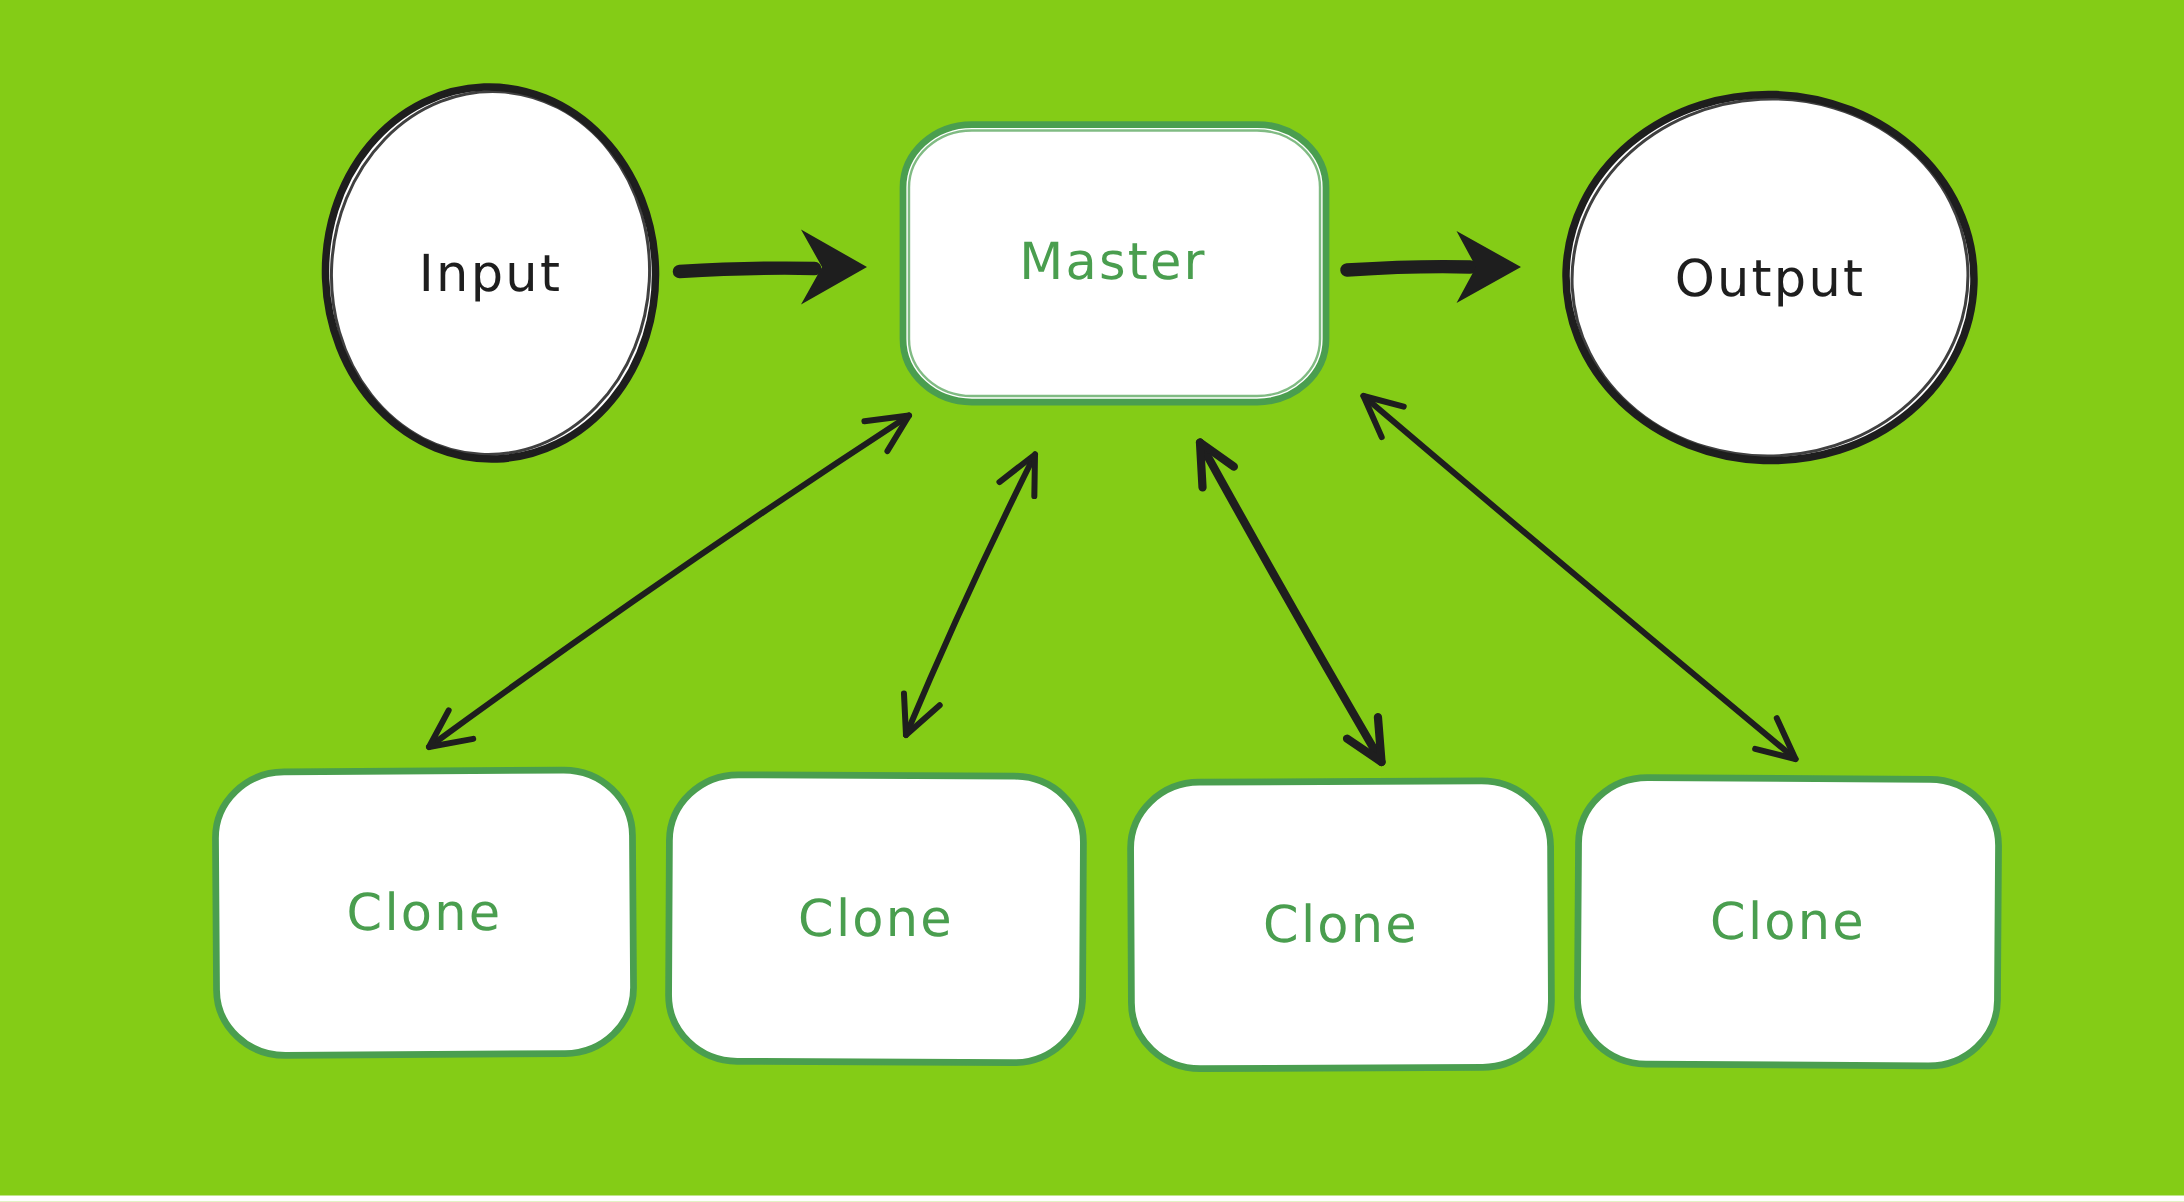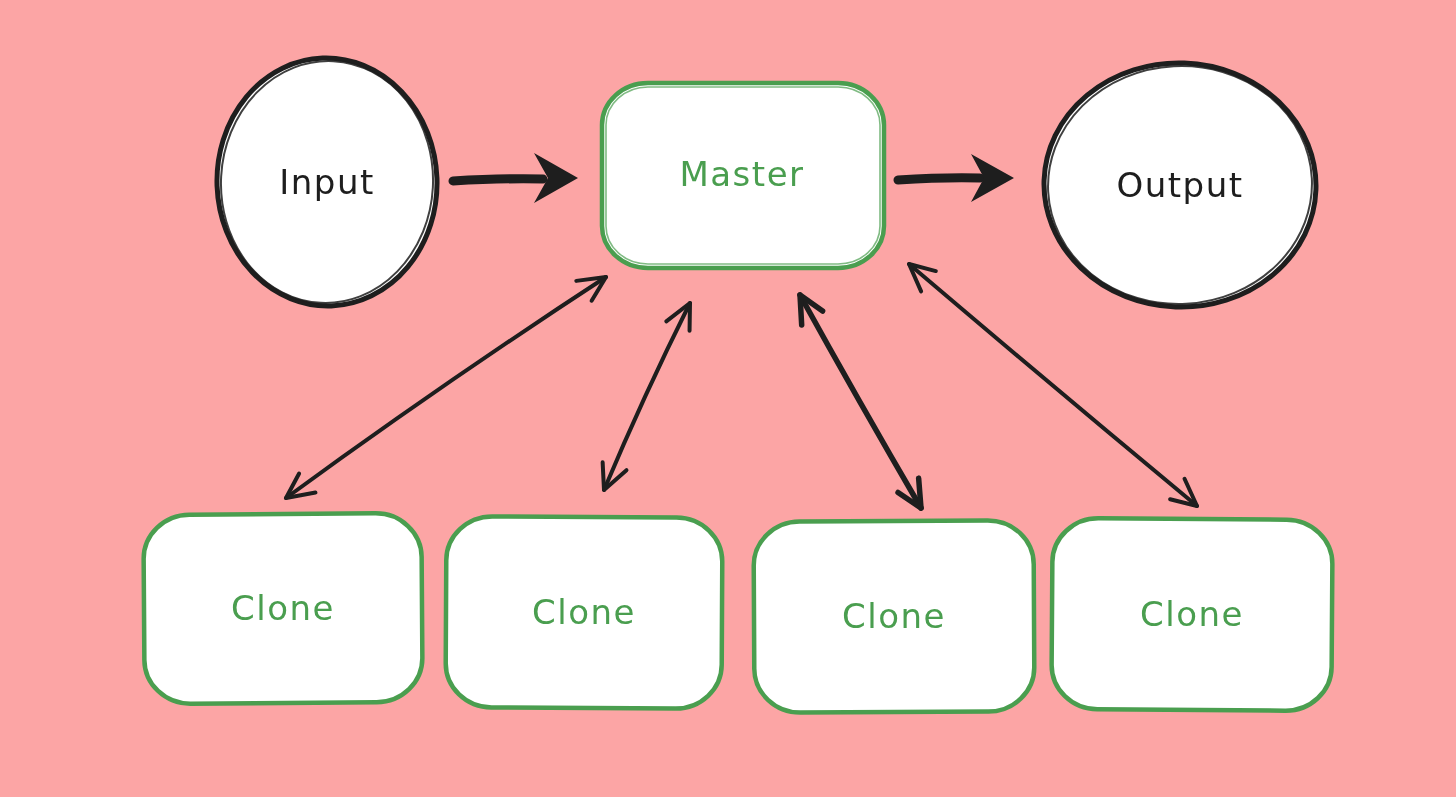--- a/index.html
+++ b/index.html
@@ -7,21 +7,21 @@
     padding: 0;
     width: 1456px;
     height: 801px;
     background: #ffffff;
     overflow: hidden;
   }
   .canvas {
     position: relative;
     width: 1456px;
     height: 797px;
-    background: #fca5a5;
+    background: #84cc16;
   }
   svg { display: block; }
   .shape {
     fill: #ffffff;
     stroke-linecap: round;
     stroke-linejoin: round;
   }
   .ink { stroke: var(--ink, #1e1e1e); }
   .green { stroke: var(--green, #4a9e4f); }
   .node-label {

